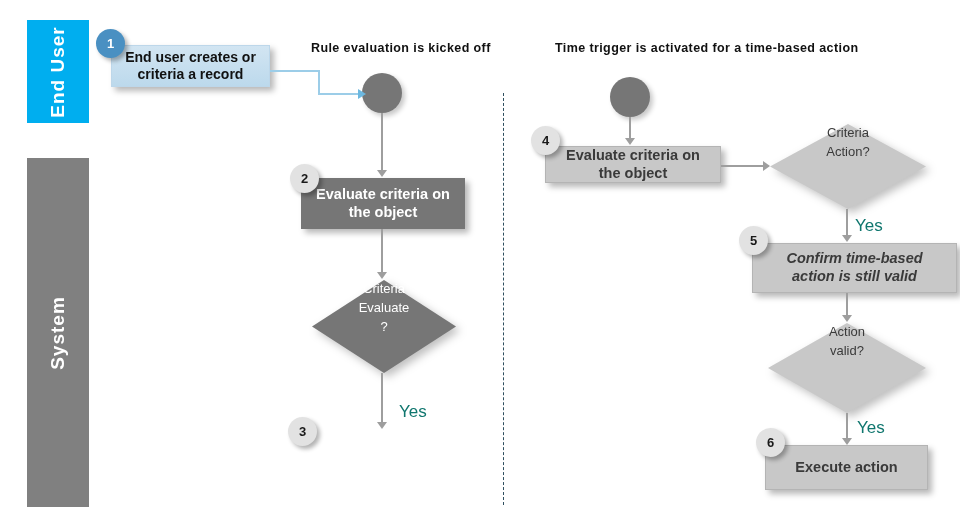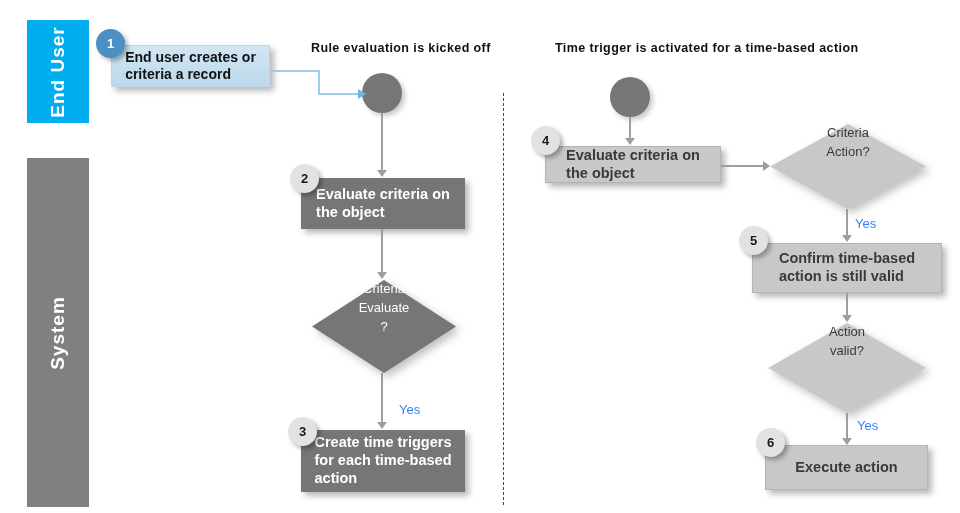--- a/index.html
+++ b/index.html
@@ -74,21 +74,21 @@
   }
   #start-left  { left: 362px; top: 73px; }
   #start-right { left: 610px; top: 77px; }
 
   
   .box {
     position: absolute;
     display: flex;
     align-items: center;
     justify-content: center;
-    text-align: left;
+    text-align: center;
     font-weight: bold;
     box-shadow: 4px 4px 6px rgba(0,0,0,0.28);
     line-height: 1.22;
     padding: 2px 6px;
     box-sizing: border-box;
   }
   .box-dark {
     background: #767676;
     color: #ffffff;
     font-size: 14.5px;
@@ -103,21 +103,21 @@
     background: linear-gradient(#d2e5f2, #bcd9ec);
     color: #111111;
     font-size: 14px;
     border: 1px solid #bdd7ea;
   }
 
   #box-1 { left: 111px; top: 45px;  width: 159px; height: 42px; }
   #box-2 { left: 301px; top: 178px; width: 164px; height: 51px; }
   #box-3 { left: 301px; top: 430px; width: 164px; height: 62px; }
   #box-4 { left: 545px; top: 146px; width: 176px; height: 37px; }
-  #box-5 { left: 752px; top: 243px; width: 190px; height: 50px; }
+  #box-5 { left: 752px; top: 243px; width: 205px; height: 50px; font-style: italic; }
   #box-6 { left: 765px; top: 445px; width: 163px; height: 45px; }
 
   
   .diamond {
     position: absolute;
     display: flex;
     align-items: flex-start;
     justify-content: center;
   }
   .diamond .shape {
@@ -199,22 +199,22 @@
     position: absolute;
     width: 0; height: 0;
     border-top: 5px solid transparent;
     border-bottom: 5px solid transparent;
     border-left: 8px solid #6cb8e0;
   }
 
   
   .edge-label {
     position: absolute;
-    font-size: 13px;
-    color: #3b82f6;
+    font-size: 17px;
+    color: #0f766e;
   }
   #yes-1 { left: 399px; top: 402px; }
   #yes-2 { left: 855px; top: 216px; }
   #yes-3 { left: 857px; top: 418px; }
 </style>
 </head>
 <body>
 
 <div id="canvas">
 
@@ -267,27 +267,20 @@
       <span>Criteria</span><br>
       <span>Evaluate</span><br>
       <span>?</span>
     </div>
   </div>
 
   <div class="arrow-v" style="left:381px; top:373px; height:50px;"></div>
   <div class="arrowhead-down" style="left:377px; top:422px;"></div>
   <div class="edge-label" id="yes-1">Yes</div>
 
-  <div class="box box-dark" id="box-3">
-    <span>
-      <span>Create time triggers</span><br>
-      <span>for each time-based</span><br>
-      <span>action</span>
-    </span>
-  </div>
   <div class="badge badge-grey" id="badge-3">3</div>
 
   <div class="start-node" id="start-right"></div>
 
   <div class="arrow-v" style="left:629px; top:117px; height:24px;"></div>
   <div class="arrowhead-down" style="left:625px; top:138px;"></div>
 
   <div class="box box-light" id="box-4">
     <span>
       <span>Evaluate criteria on</span><br>

